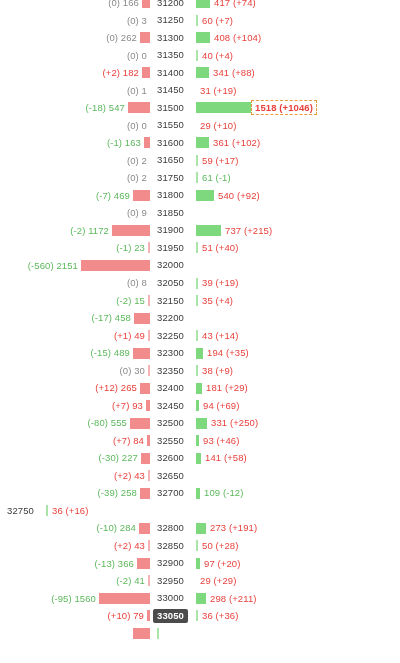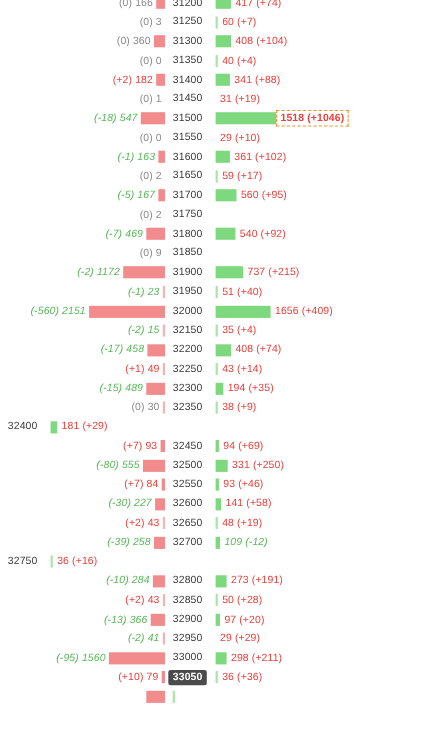--- a/index.html
+++ b/index.html
@@ -101,21 +101,21 @@
     line-height: 1;
   }
   .ask-label.boxed {
     border: 1px dashed #e8973a;
     padding: 1.5px 3px 2px 3px;
     font-weight: bold;
   }
 
   
   .c-up    { color: #e8413c; }   
-  .c-down  { color: #5cb85c; font-style: italic; }   
+  .c-down  { color: #5cb85c; }   
   .c-flat  { color: #8a8a8a; }
 </style>
 </head>
 <body>
 
 <div id="depth-ladder">
   <div class="ladder-rows" id="ladder-rows">
       <div class="ladder-row">
         <div class="bid-side">
           <span class="bid-label"><span class="c-flat">(0)</span> <span class="c-flat">166</span></span>
@@ -133,21 +133,21 @@
           <div class="bid-bar" style="width: 0px; background: transparent;"></div>
         </div>
         <div class="price-cell"><span class="price-chip">31250</span></div>
         <div class="ask-side">
           <div class="ask-bar" style="width: 2px; background: rgb(169, 228, 169);"></div>
           <span class="ask-label"><span class="c-up">60</span> <span class="c-up">(+7)</span></span>
         </div>
       </div>
       <div class="ladder-row">
         <div class="bid-side">
-          <span class="bid-label"><span class="c-flat">(0)</span> <span class="c-flat">360</span></span>
+          <span class="bid-label"><span class="c-flat">(0)</span> <span class="c-flat">262</span></span>
           <div class="bid-bar" style="width: 10px;"></div>
         </div>
         <div class="price-cell"><span class="price-chip">31300</span></div>
         <div class="ask-side">
           <div class="ask-bar" style="width: 14px;"></div>
           <span class="ask-label"><span class="c-up">408</span> <span class="c-up">(+104)</span></span>
         </div>
       </div>
       <div class="ladder-row">
         <div class="bid-side">
@@ -221,35 +221,28 @@
           <div class="bid-bar" style="width: 0px; background: transparent;"></div>
         </div>
         <div class="price-cell"><span class="price-chip">31650</span></div>
         <div class="ask-side">
           <div class="ask-bar" style="width: 2px; background: rgb(169, 228, 169);"></div>
           <span class="ask-label"><span class="c-up">59</span> <span class="c-up">(+17)</span></span>
         </div>
       </div>
       <div class="ladder-row">
         <div class="bid-side">
-          <span class="bid-label"><span class="c-down">(-5)</span> <span class="c-down">167</span></span>
-          <div class="bid-bar" style="width: 6px;"></div>
-        </div>
-        <div class="price-cell"><span class="price-chip">31700</span></div>
-        <div class="ask-side">
-          <div class="ask-bar" style="width: 19px;"></div>
-          <span class="ask-label"><span class="c-up">560</span> <span class="c-up">(+95)</span></span>
-        </div>
-      </div>
-      <div class="ladder-row">
-        <div class="bid-side">
           <span class="bid-label"><span class="c-flat">(0)</span> <span class="c-flat">2</span></span>
           <div class="bid-bar" style="width: 0px; background: transparent;"></div>
         </div>
         <div class="price-cell"><span class="price-chip">31750</span></div>
+        <div class="ask-side">
+          <div class="ask-bar" style="width: 2px; background: rgb(169, 228, 169);"></div>
+          <span class="ask-label"><span class="c-down">61</span> <span class="c-down">(-1)</span></span>
+        </div>
       </div>
       <div class="ladder-row">
         <div class="bid-side">
           <span class="bid-label"><span class="c-down">(-7)</span> <span class="c-down">469</span></span>
           <div class="bid-bar" style="width: 17px;"></div>
         </div>
         <div class="price-cell"><span class="price-chip">31800</span></div>
         <div class="ask-side">
           <div class="ask-bar" style="width: 18px;"></div>
           <span class="ask-label"><span class="c-up">540</span> <span class="c-up">(+92)</span></span>
@@ -283,46 +276,49 @@
           <div class="ask-bar" style="width: 2px; background: rgb(169, 228, 169);"></div>
           <span class="ask-label"><span class="c-up">51</span> <span class="c-up">(+40)</span></span>
         </div>
       </div>
       <div class="ladder-row">
         <div class="bid-side">
           <span class="bid-label"><span class="c-down">(-560)</span> <span class="c-down">2151</span></span>
           <div class="bid-bar" style="width: 69px;"></div>
         </div>
         <div class="price-cell"><span class="price-chip">32000</span></div>
-        <div class="ask-side">
-          <div class="ask-bar" style="width: 50px;"></div>
-          <span class="ask-label"><span class="c-up">1656</span> <span class="c-up">(+409)</span></span>
+      </div>
+      <div class="ladder-row">
+        <div class="bid-side">
+          <span class="bid-label"><span class="c-flat">(0)</span> <span class="c-flat">8</span></span>
+          <div class="bid-bar" style="width: 0px; background: transparent;"></div>
+        </div>
+        <div class="price-cell"><span class="price-chip">32050</span></div>
+        <div class="ask-side">
+          <div class="ask-bar" style="width: 2px; background: rgb(169, 228, 169);"></div>
+          <span class="ask-label"><span class="c-up">39</span> <span class="c-up">(+19)</span></span>
         </div>
       </div>
       <div class="ladder-row">
         <div class="bid-side">
           <span class="bid-label"><span class="c-down">(-2)</span> <span class="c-down">15</span></span>
           <div class="bid-bar" style="width: 2px; background: rgb(247, 179, 179);"></div>
         </div>
         <div class="price-cell"><span class="price-chip">32150</span></div>
         <div class="ask-side">
           <div class="ask-bar" style="width: 2px; background: rgb(169, 228, 169);"></div>
           <span class="ask-label"><span class="c-up">35</span> <span class="c-up">(+4)</span></span>
         </div>
       </div>
       <div class="ladder-row">
         <div class="bid-side">
           <span class="bid-label"><span class="c-down">(-17)</span> <span class="c-down">458</span></span>
           <div class="bid-bar" style="width: 16px;"></div>
         </div>
         <div class="price-cell"><span class="price-chip">32200</span></div>
-        <div class="ask-side">
-          <div class="ask-bar" style="width: 14px;"></div>
-          <span class="ask-label"><span class="c-up">408</span> <span class="c-up">(+74)</span></span>
-        </div>
       </div>
       <div class="ladder-row">
         <div class="bid-side">
           <span class="bid-label"><span class="c-up">(+1)</span> <span class="c-up">49</span></span>
           <div class="bid-bar" style="width: 2px; background: rgb(247, 179, 179);"></div>
         </div>
         <div class="price-cell"><span class="price-chip">32250</span></div>
         <div class="ask-side">
           <div class="ask-bar" style="width: 2px; background: rgb(169, 228, 169);"></div>
           <span class="ask-label"><span class="c-up">43</span> <span class="c-up">(+14)</span></span>
@@ -344,20 +340,24 @@
           <span class="bid-label"><span class="c-flat">(0)</span> <span class="c-flat">30</span></span>
           <div class="bid-bar" style="width: 2px; background: rgb(247, 179, 179);"></div>
         </div>
         <div class="price-cell"><span class="price-chip">32350</span></div>
         <div class="ask-side">
           <div class="ask-bar" style="width: 2px; background: rgb(169, 228, 169);"></div>
           <span class="ask-label"><span class="c-up">38</span> <span class="c-up">(+9)</span></span>
         </div>
       </div>
       <div class="ladder-row">
+        <div class="bid-side">
+          <span class="bid-label"><span class="c-up">(+12)</span> <span class="c-up">265</span></span>
+          <div class="bid-bar" style="width: 10px;"></div>
+        </div>
         <div class="price-cell"><span class="price-chip">32400</span></div>
         <div class="ask-side">
           <div class="ask-bar" style="width: 6px;"></div>
           <span class="ask-label"><span class="c-up">181</span> <span class="c-up">(+29)</span></span>
         </div>
       </div>
       <div class="ladder-row">
         <div class="bid-side">
           <span class="bid-label"><span class="c-up">(+7)</span> <span class="c-up">93</span></span>
           <div class="bid-bar" style="width: 4px;"></div>
@@ -400,24 +400,20 @@
           <div class="ask-bar" style="width: 5px;"></div>
           <span class="ask-label"><span class="c-up">141</span> <span class="c-up">(+58)</span></span>
         </div>
       </div>
       <div class="ladder-row">
         <div class="bid-side">
           <span class="bid-label"><span class="c-up">(+2)</span> <span class="c-up">43</span></span>
           <div class="bid-bar" style="width: 2px; background: rgb(247, 179, 179);"></div>
         </div>
         <div class="price-cell"><span class="price-chip">32650</span></div>
-        <div class="ask-side">
-          <div class="ask-bar" style="width: 2px; background: rgb(169, 228, 169);"></div>
-          <span class="ask-label"><span class="c-up">48</span> <span class="c-up">(+19)</span></span>
-        </div>
       </div>
       <div class="ladder-row">
         <div class="bid-side">
           <span class="bid-label"><span class="c-down">(-39)</span> <span class="c-down">258</span></span>
           <div class="bid-bar" style="width: 10px;"></div>
         </div>
         <div class="price-cell"><span class="price-chip">32700</span></div>
         <div class="ask-side">
           <div class="ask-bar" style="width: 4px;"></div>
           <span class="ask-label"><span class="c-down">109</span> <span class="c-down">(-12)</span></span>

